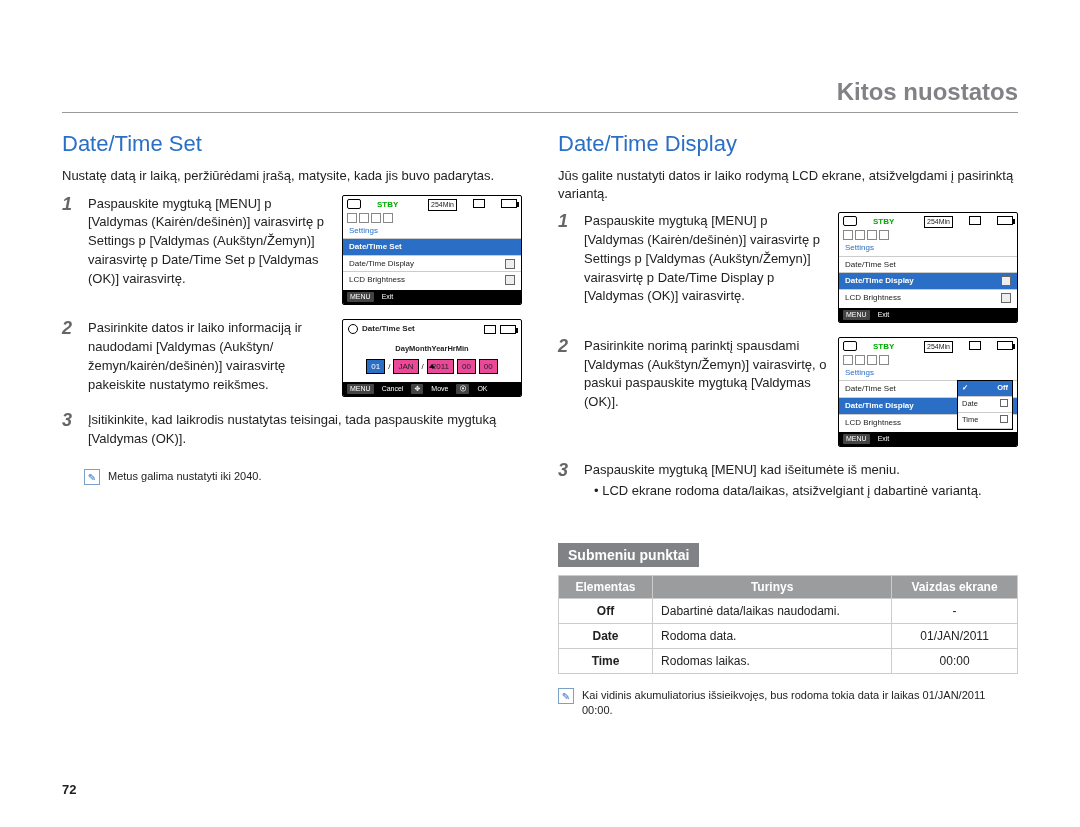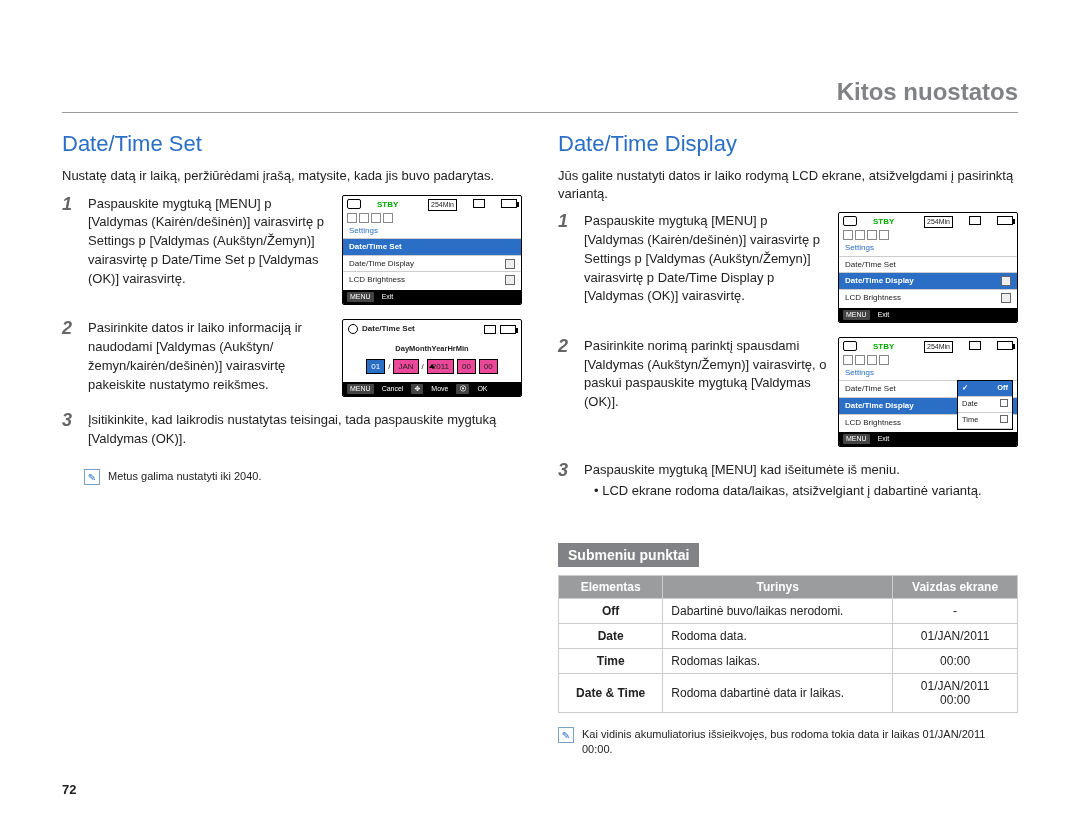--- a/index.html
+++ b/index.html
@@ -398,39 +398,33 @@
       <thead>
         <tr>
           <th>Elementas</th>
           <th>Turinys</th>
           <th>Vaizdas ekrane</th>
         </tr>
       </thead>
       <tbody>
         <tr>
           <td class="c1">Off</td>
-          <td>Dabartinė buvo/laikas nerodomi.</td>
+          <td>Dabartinė data/laikas naudodami.</td>
           <td class="c3">-</td>
         </tr>
         <tr>
           <td class="c1">Date</td>
           <td>Rodoma data.</td>
           <td class="c3">01/JAN/2011</td>
         </tr>
         <tr>
           <td class="c1">Time</td>
           <td>Rodomas laikas.</td>
           <td class="c3">00:00</td>
         </tr>
-        <tr>
-          <td class="c1">Date &amp; Time</td>
-          <td>Rodoma dabartinė data ir laikas.</td>
-          <td class="c3" style="white-space:pre-line">01/JAN/2011
-00:00</td>
-        </tr>
       </tbody>
     </table>
 
     <div class="note" style="margin-left:0;margin-top:14px">
       <div class="note-icon">✎</div>
       <div class="note-text">Kai vidinis akumuliatorius išsieikvojęs, bus rodoma tokia data ir laikas 01/JAN/2011 00:00.</div>
     </div>
   </div>
 </div>
 

